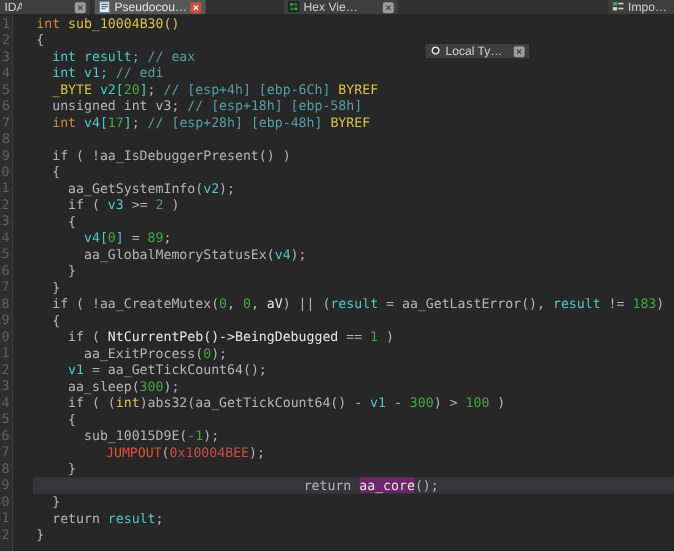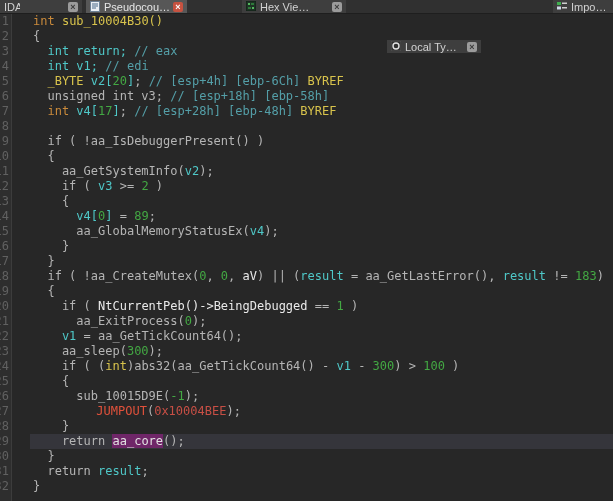--- a/index.html
+++ b/index.html
@@ -19,21 +19,21 @@
   .tab{
     position:absolute;top:0;height:13px;
     display:flex;align-items:center;gap:4px;
     padding:0 4px;box-sizing:border-box;
     background:var(--tab-bg);color:var(--tab-text);
     white-space:nowrap;overflow:hidden;cursor:default;
   }
   .tab.active{background:var(--tab-active-bg);color:#e6e6e6;}
   .tab:nth-of-type(1){left:0;width:82px;gap:48px;}
   .tab:nth-of-type(2){left:86px;width:101px;justify-content:flex-end;}
-  .tab:nth-of-type(3){left:242px;width:104px;}
+  .tab:nth-of-type(3){left:258px;width:104px;}
   .tab:nth-of-type(4){left:387px;width:94px;margin-top:40px;}
   .tab:nth-of-type(5){left:553px;width:70px;}
   .tab .tlabel{flex:1;overflow:hidden;white-space:nowrap;}
   .tclose{
     flex:0 0 auto;width:10px;height:10px;border-radius:2px;
     background:var(--close-bg);color:var(--close-x);
     font-size:9px;line-height:10px;text-align:center;font-weight:bold;
   }
   .tclose.active-close{background:var(--close-active-bg);color:var(--close-active-x);}
   .ticon{flex:0 0 auto;width:10px;height:11px;display:inline-block;}
@@ -48,21 +48,21 @@
     background:var(--gutter-bg);border-right:1px solid var(--gutter-border);
   }
   .code-lines{position:relative;}
   .row{display:flex;min-height:15px;white-space:pre;}
   .gutter{
     flex:0 0 10px;width:10px;max-width:10px;
     overflow:hidden;direction:rtl;text-align:right;
     color:var(--gutter-num);padding-right:1px;box-sizing:border-box;
   }
   .line-text{flex:1;padding-left:3px;margin-left:20px;}
-  .row.hl-row .line-text{background:var(--row-hl);}
+  .row.hl-row .line-text{background:var(--row-hl);text-align:center;}
 
   .tk-g{color:var(--tk-g);}
   .tk-w{color:var(--tk-w);}
   .tk-c{color:var(--tk-c);}
   .tk-m{color:var(--tk-m);}
   .tk-y{color:var(--tk-y);}
   .tk-o{color:var(--tk-o);}
   .tk-n{color:var(--tk-n);}
   .tk-r{color:var(--tk-r);padding-left:20px;}
   .tk-ra{color:var(--tk-ra);}
@@ -129,21 +129,21 @@
         <div class="row">
     <span class="gutter">1</span>
     <span class="line-text"><span class="tk-o">int</span><span class="tk-g"> </span><span class="tk-y">sub_10004B30()</span></span>
   </div>
         <div class="row">
     <span class="gutter">2</span>
     <span class="line-text"><span class="tk-g">{</span></span>
   </div>
         <div class="row">
     <span class="gutter">3</span>
-    <span class="line-text"><span class="tk-c">  int return;</span><span class="tk-m"> // eax</span></span>
+    <span class="line-text"><span class="tk-c">  int result;</span><span class="tk-m"> // eax</span></span>
   </div>
         <div class="row">
     <span class="gutter">4</span>
     <span class="line-text"><span class="tk-c">  int v1;</span><span class="tk-m"> // edi</span></span>
   </div>
         <div class="row">
     <span class="gutter">5</span>
     <span class="line-text"><span class="tk-y">  _BYTE</span><span class="tk-c"> v2[</span><span class="tk-n">20</span><span class="tk-c">]</span><span class="tk-g">;</span><span class="tk-m"> // [esp+4h] [ebp-6Ch]</span><span class="tk-y"> BYREF</span></span>
   </div>
         <div class="row">

